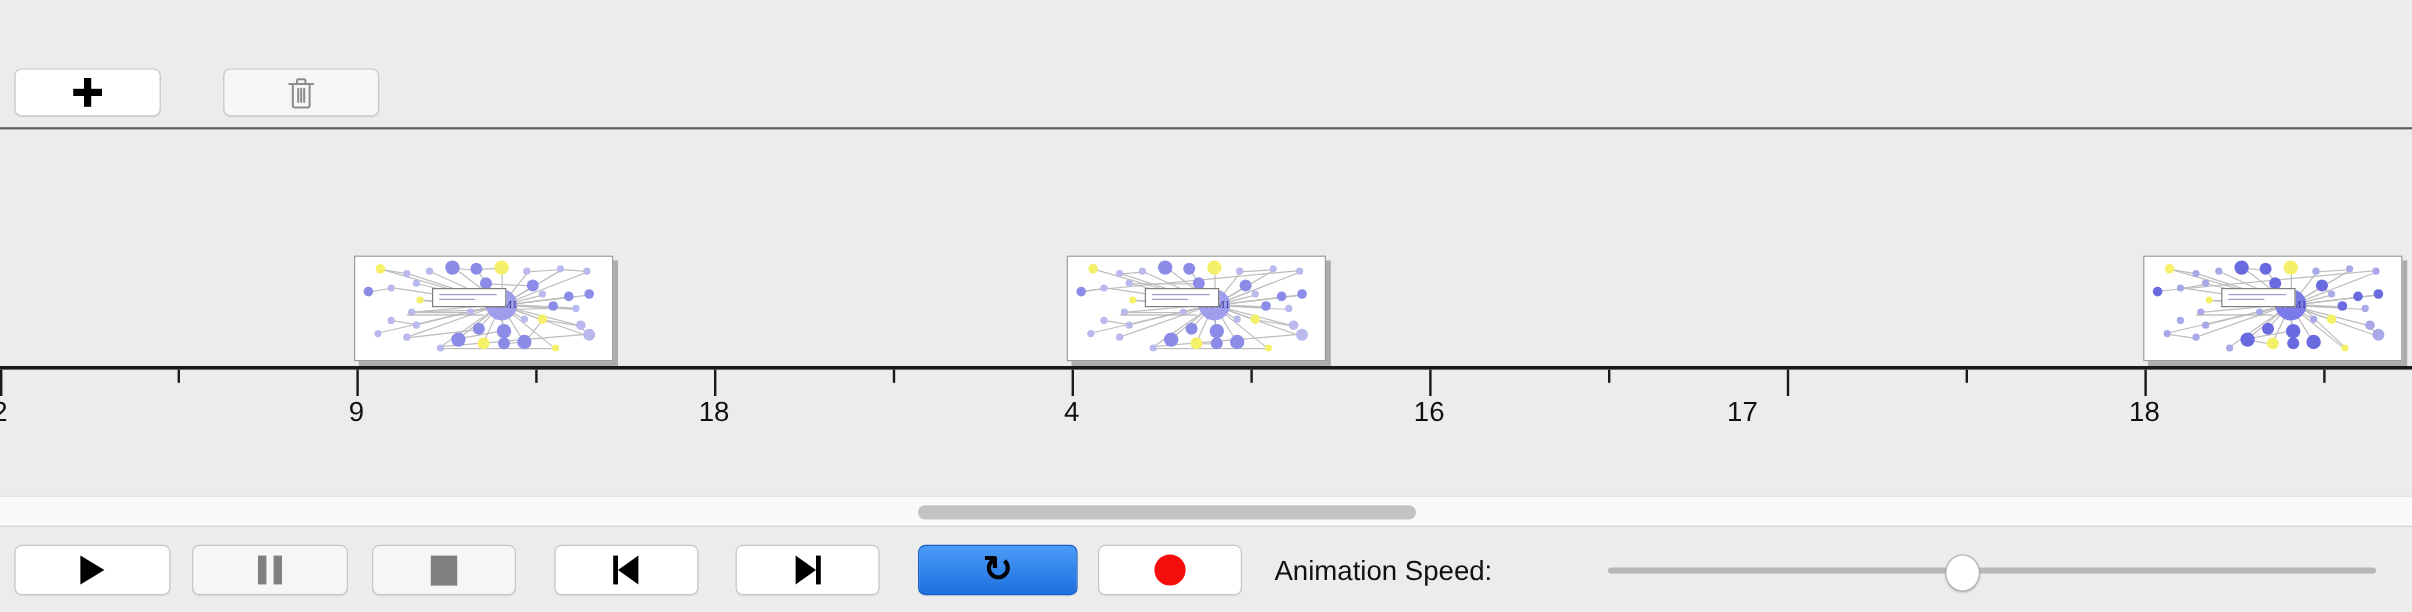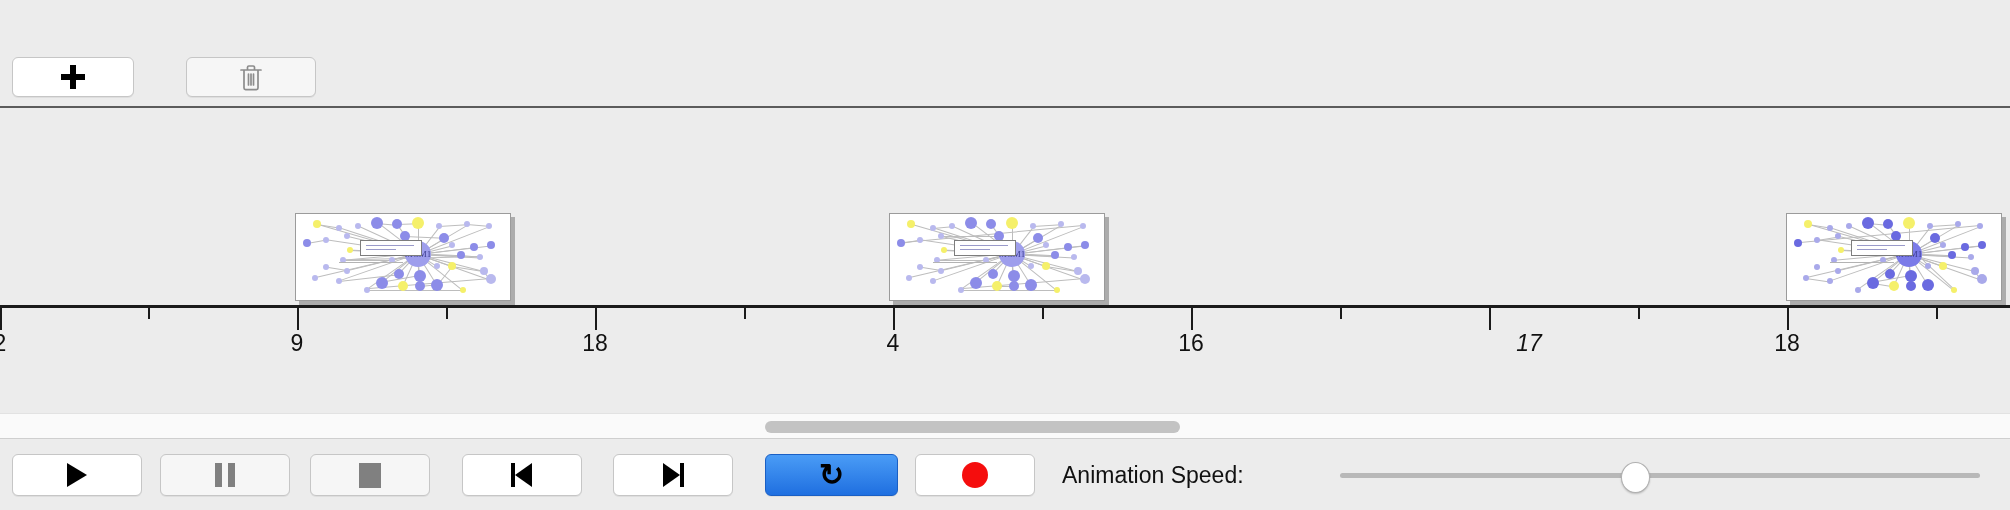--- a/index.html
+++ b/index.html
@@ -638,21 +638,21 @@
         <div class="tick-label" style="left: 0px;">2</div>
         <div class="tick major" style="left: 297px;"></div>
         <div class="tick-label" style="left: 297px;">9</div>
         <div class="tick major" style="left: 595px;"></div>
         <div class="tick-label" style="left: 595px;">18</div>
         <div class="tick major" style="left: 893px;"></div>
         <div class="tick-label" style="left: 893px;">4</div>
         <div class="tick major" style="left: 1191px;"></div>
         <div class="tick-label" style="left: 1191px;">16</div>
         <div class="tick major" style="left: 1489px;"></div>
-        <div class="tick-label" style="left: 1529px; font-style: italic;">17</div>
+        <div class="tick-label" style="left: 1452px;">17</div>
         <div class="tick major" style="left: 1787px;"></div>
         <div class="tick-label" style="left: 1787px;">18</div>
         <div class="tick minor" style="left: 148px;"></div>
         <div class="tick minor" style="left: 446px;"></div>
         <div class="tick minor" style="left: 744px;"></div>
         <div class="tick minor" style="left: 1042px;"></div>
         <div class="tick minor" style="left: 1340px;"></div>
         <div class="tick minor" style="left: 1638px;"></div>
         <div class="tick minor" style="left: 1936px;"></div>
       </div>

